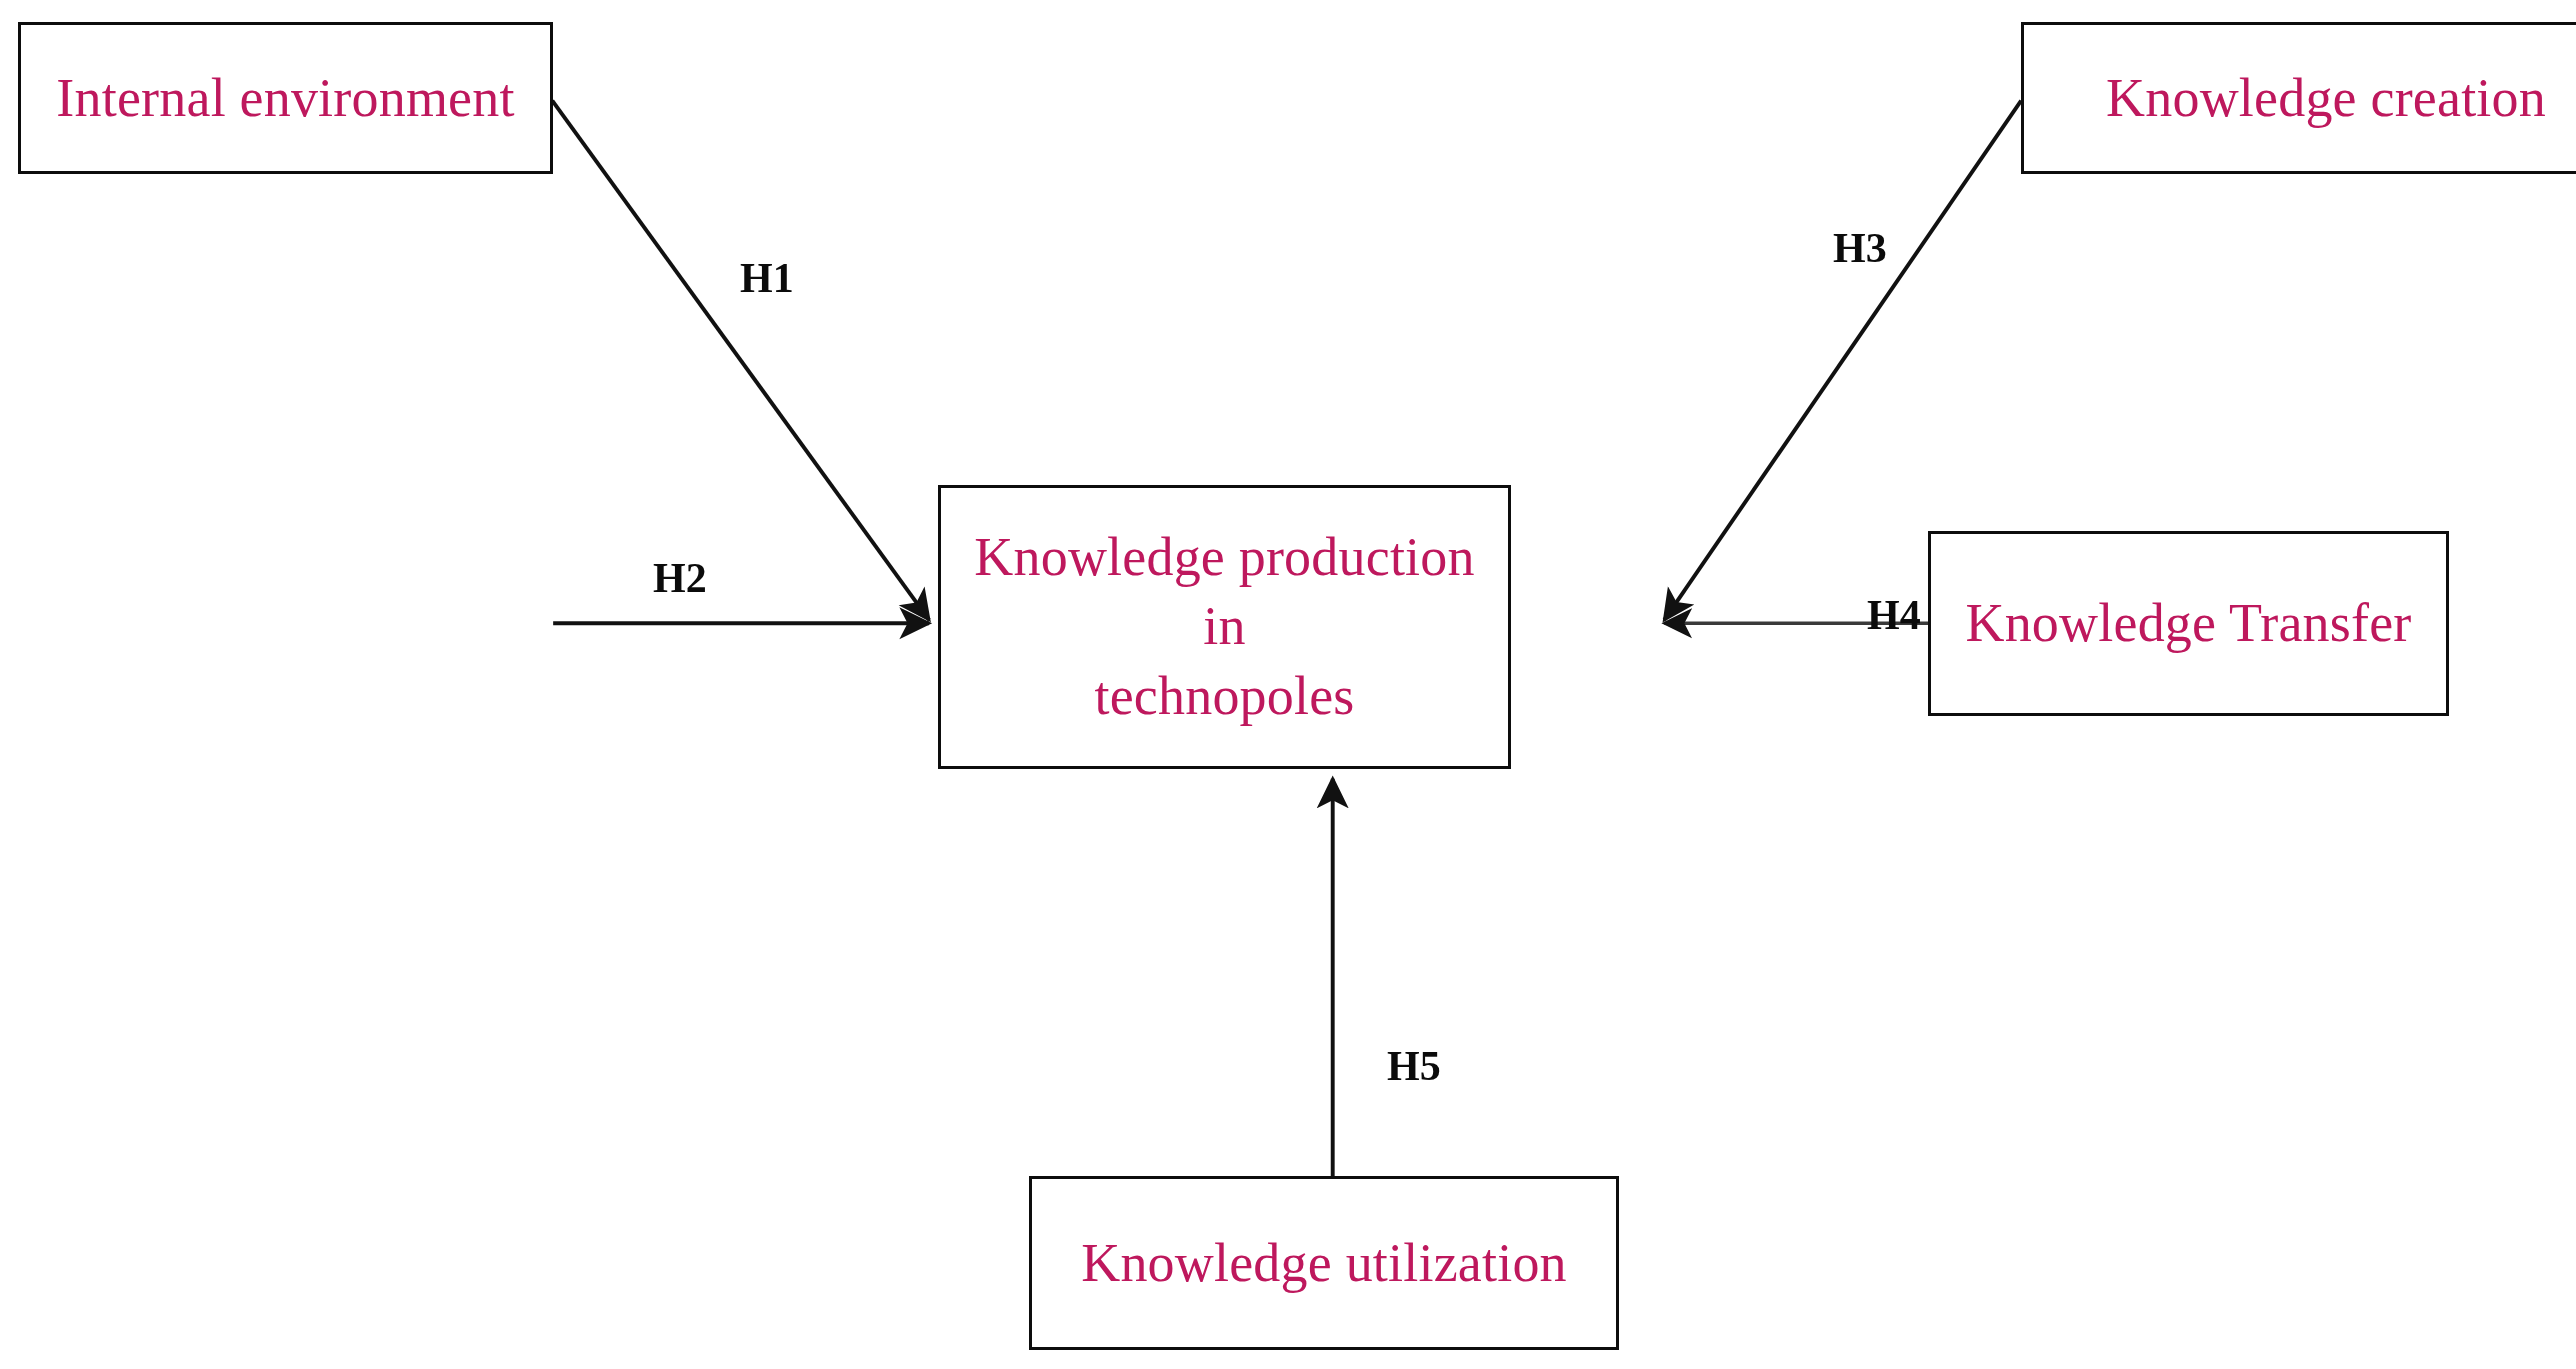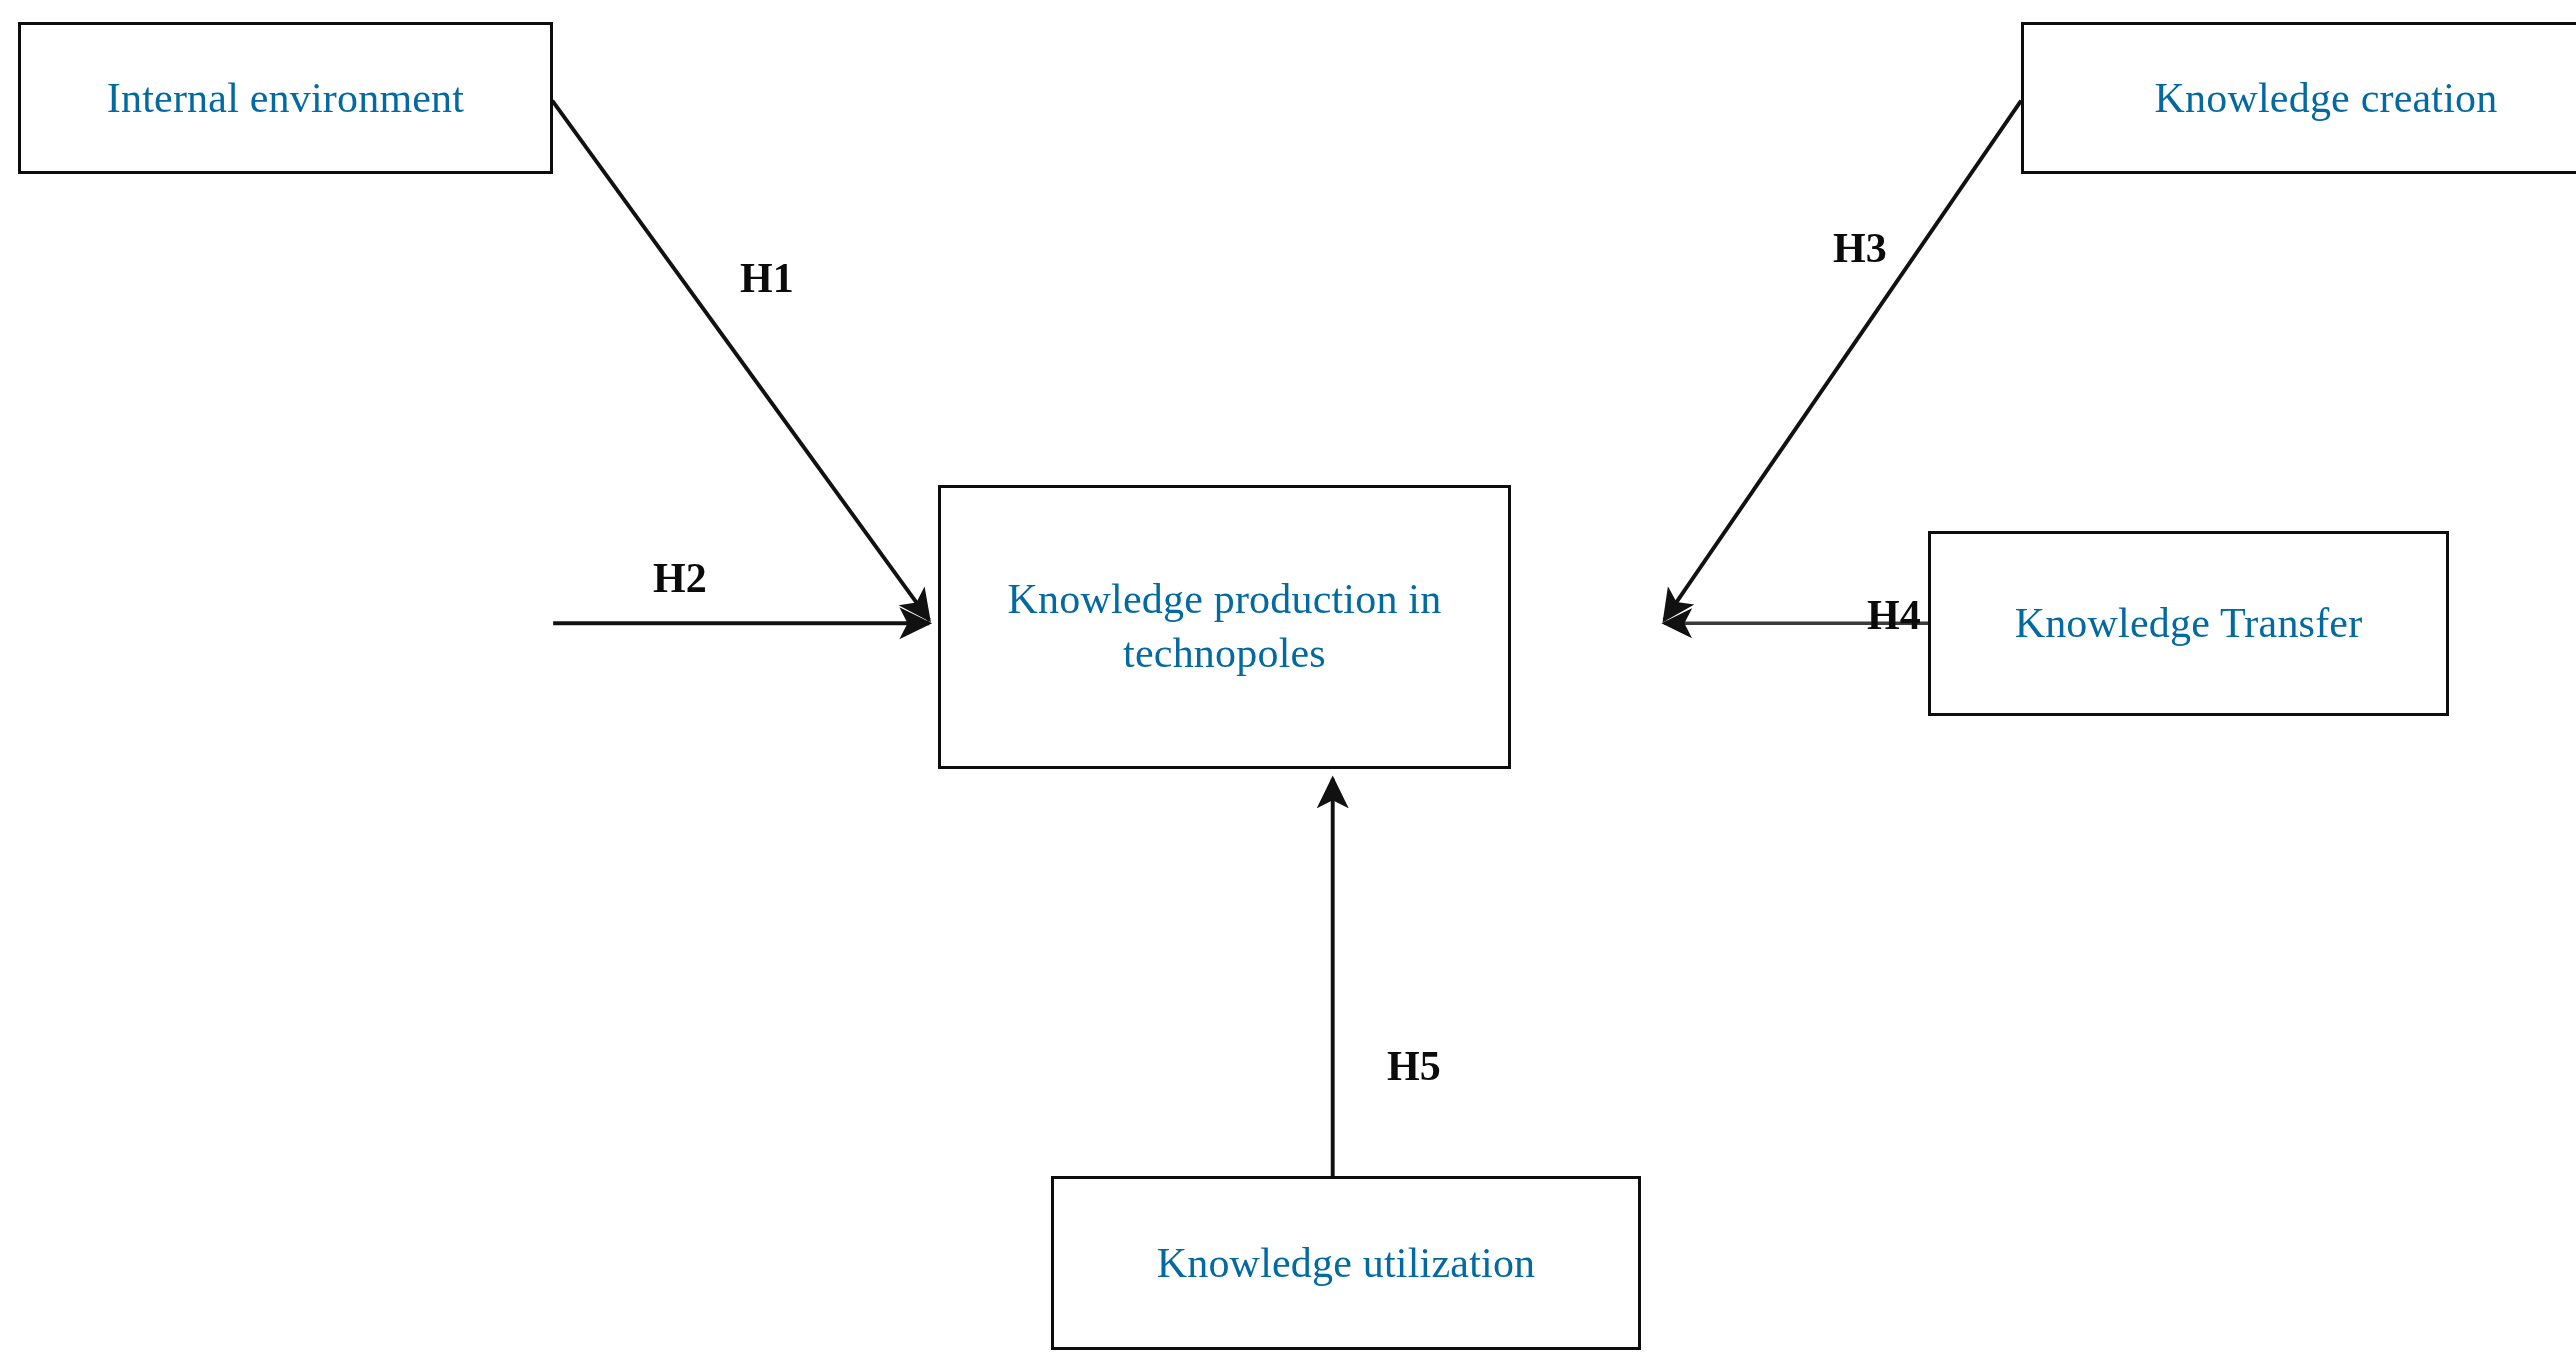--- a/index.html
+++ b/index.html
@@ -20,23 +20,23 @@
     box-sizing: border-box;
     border: 3.5px solid #0d0d0d;
     background: #ffffff;
     display: flex;
     align-items: center;
     justify-content: center;
     text-align: center;
   }
   .node-label {
     font-family: "Liberation Serif", "DejaVu Serif", serif;
-    font-size: 42px;
+    font-size: 54px;
     line-height: 1.30;
-    color: #0369a1;
+    color: #be185d;
     letter-spacing: 0.2px;
     padding: 0 12px;
   }
   .node-label.two-line {
     line-height: 1.28;
   }
   .edge-label {
     position: absolute;
     font-family: "Liberation Serif", "DejaVu Serif", serif;
     font-size: 42px;
@@ -89,21 +89,21 @@
   </div>
 
   <div class="node" style="left:2021px; top:22px; width:610px; height:152px;">
     <span class="node-label">Knowledge creation</span>
   </div>
 
   <div class="node" style="left:1928px; top:531px; width:521px; height:185px;">
     <span class="node-label">Knowledge Transfer</span>
   </div>
 
-  <div class="node" style="left:1029px; top:1176px; width:590px; height:174px;margin-left:22px;">
+  <div class="node" style="left:1029px; top:1176px; width:590px; height:174px;">
     <span class="node-label">Knowledge utilization</span>
   </div>
 
   <div class="edge-label" style="left:740px; top:254px;">H1</div>
 
   <div class="edge-label" style="left:653px; top:554px;text-align:right;">H2</div>
 
   <div class="edge-label" style="left:1811px; top:224px;margin-left:22px;">H3</div>
 
   <div class="edge-label" style="left:1867px; top:551px;margin-top:40px;">H4</div>

